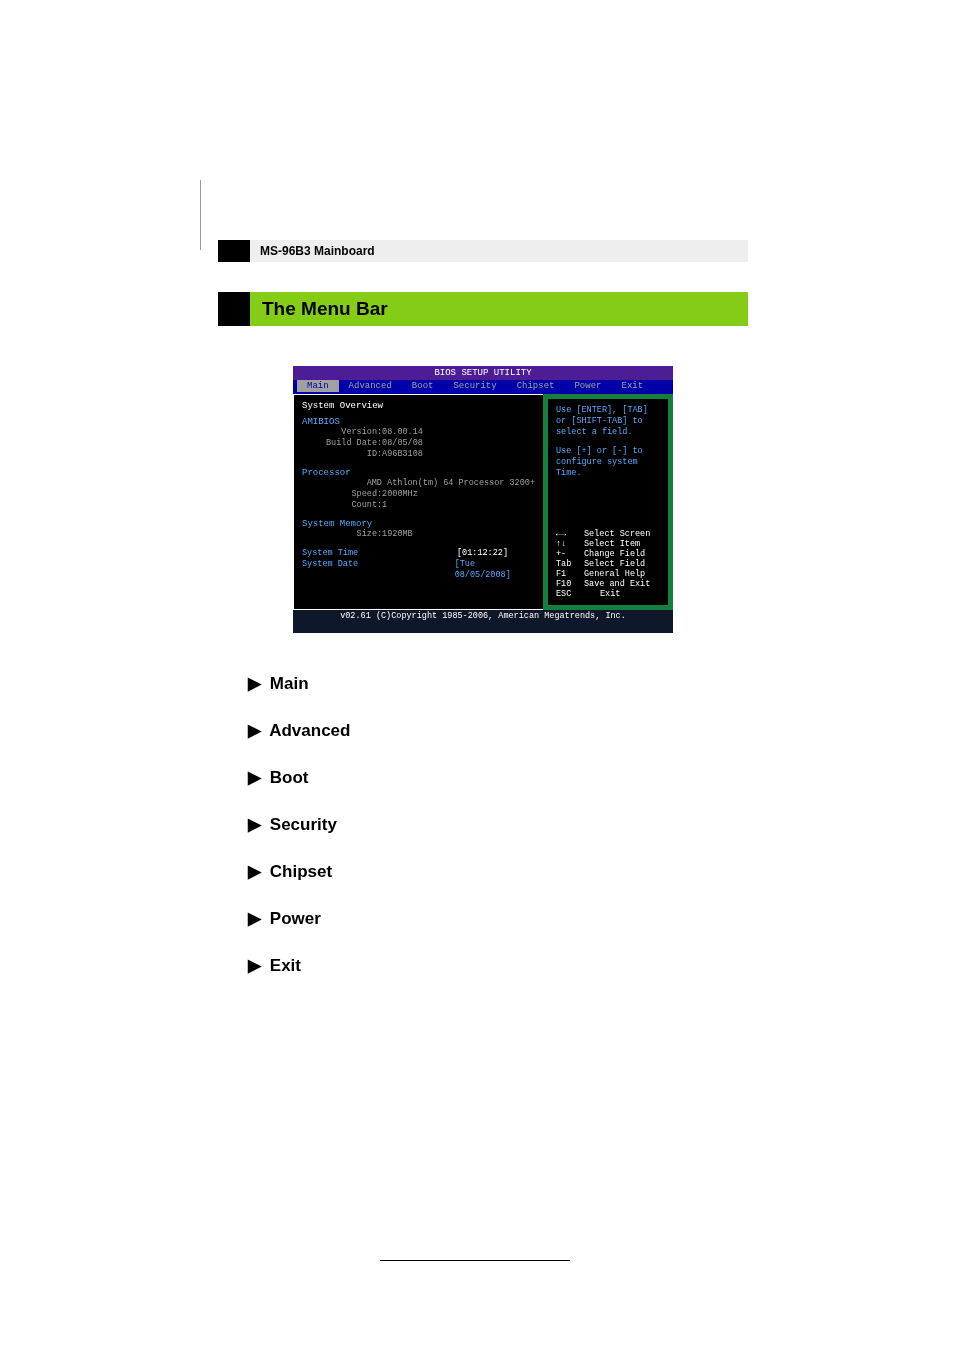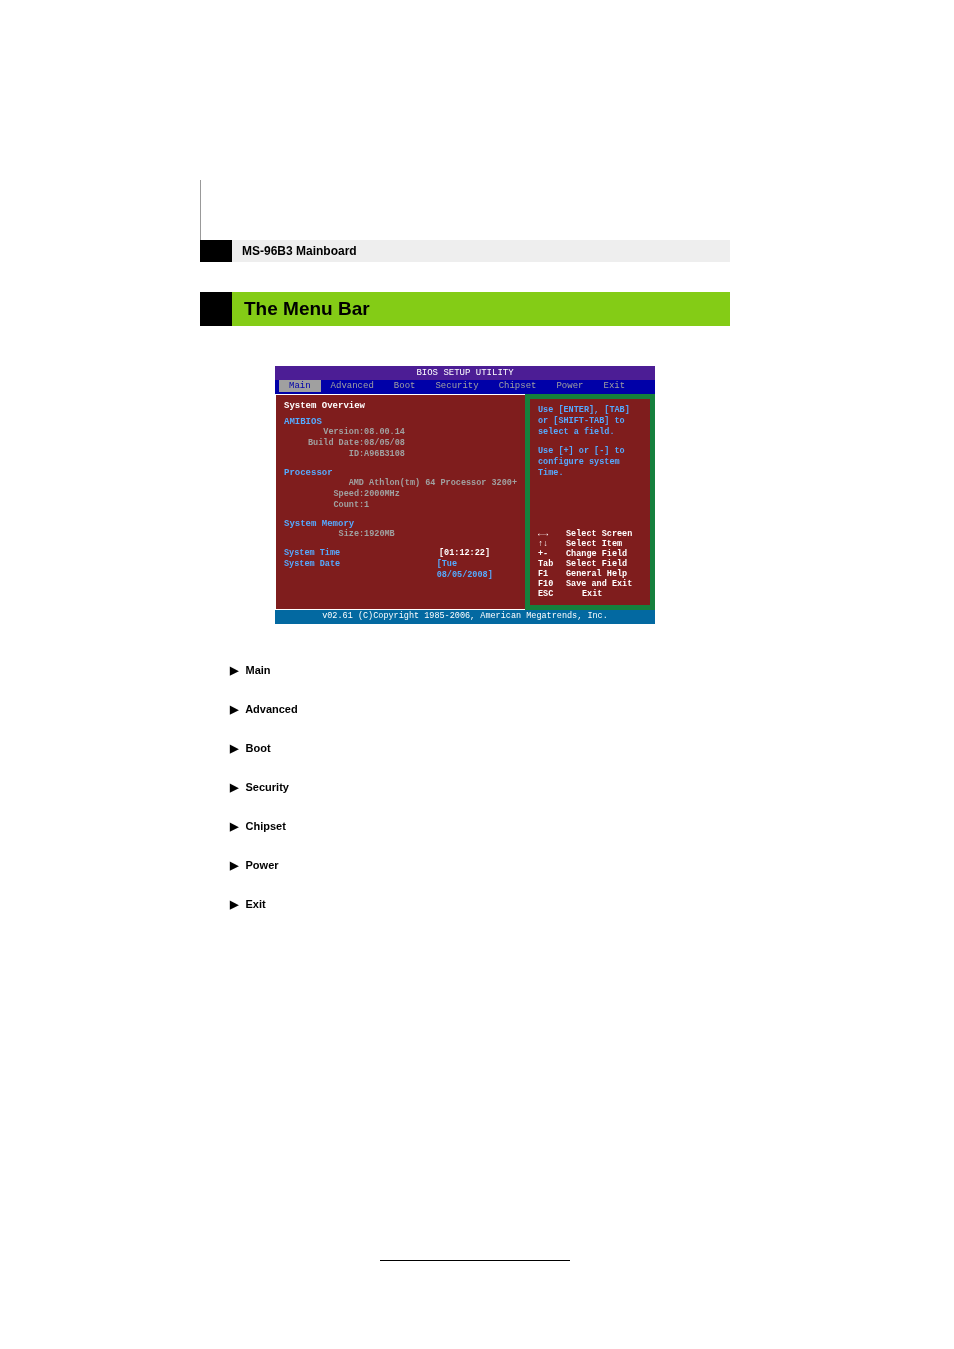--- a/index.html
+++ b/index.html
@@ -5,21 +5,21 @@
     * { margin: 0; padding: 0; box-sizing: border-box; }
     body {
       width: 954px;
       height: 1349px;
       background: #fff;
       font-family: Arial, sans-serif;
       position: relative;
     }
     .page-container {
       position: absolute;
-      left: 200px;
+      left: 218px;
       top: 180px;
       width: 530px;
     }
     .vertical-line {
       position: absolute;
       left: 200px;
       top: 180px;
       width: 1px;
       height: 70px;
       background: #999;
@@ -82,22 +82,21 @@
       padding: 1px 10px;
       color: #a0a0a0;
       font-size: 9px;
     }
     .bios-tab-active {
       background: #a0a0a0;
       color: #0000a8;
     }
     .bios-body {
       display: flex;
-      background: #7f1d1d;
-      font-weight: bold;
+      background: #000000;
     }
     .bios-left {
       flex: 1;
       padding: 6px 8px;
       border: 1px solid #fff;
       border-right: none;
       min-height: 210px;
     }
     .bios-right {
       width: 130px;
@@ -125,31 +124,31 @@
     }
     .bios-help {
       color: #5af;
       font-size: 8.5px;
       line-height: 1.3;
     }
     .bios-row { display: flex; }
     .bios-label { width: 75px; }
     .bios-footer {
       text-align: center;
-      background: #0369a1;
+      background: #0f172a;
       color: #fff;
       font-size: 8.5px;
-      padding: 1px 0 3px 0;
+      padding: 1px 0 12px 0;
     }
     .section-list {
       margin-top: 40px;
       padding-left: 30px;
     }
     .section-item {
-      font-size: 11px;
+      font-size: 17px;
       font-weight: bold;
       margin-bottom: 26px;
     }
     .arrow {
       display: inline-block;
       margin-right: 4px;
     }
     .page-footer {
       position: absolute;
       left: 380px;

